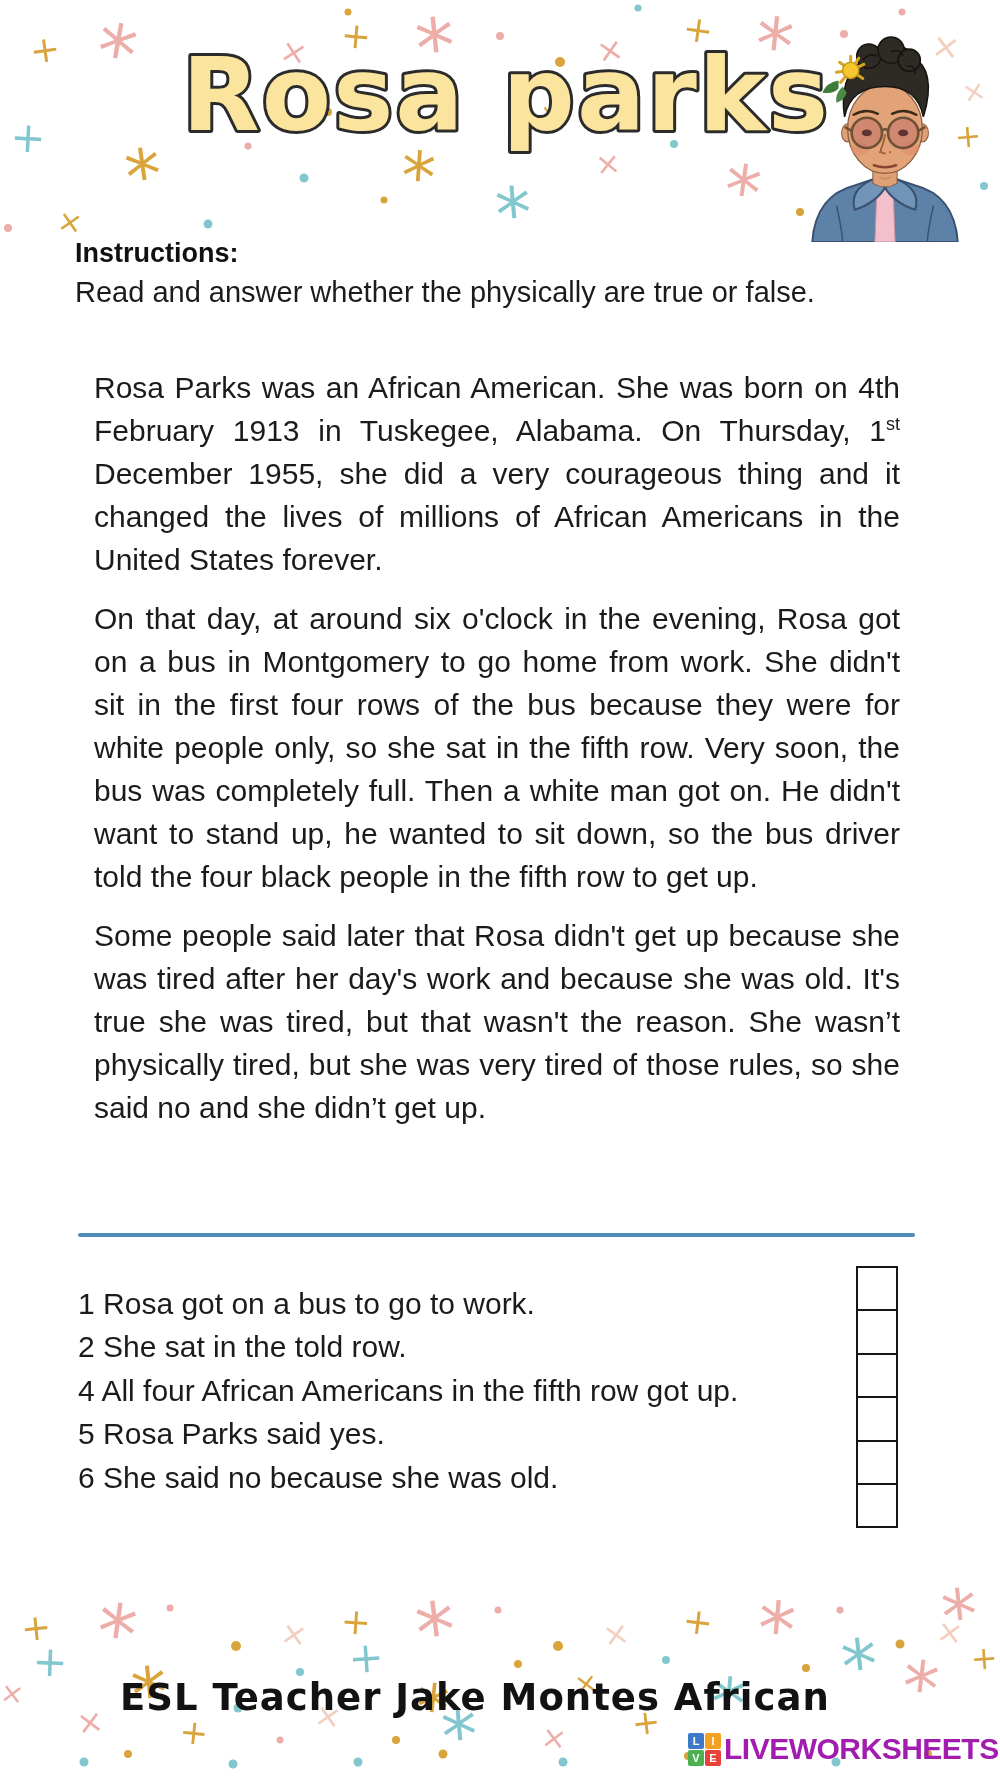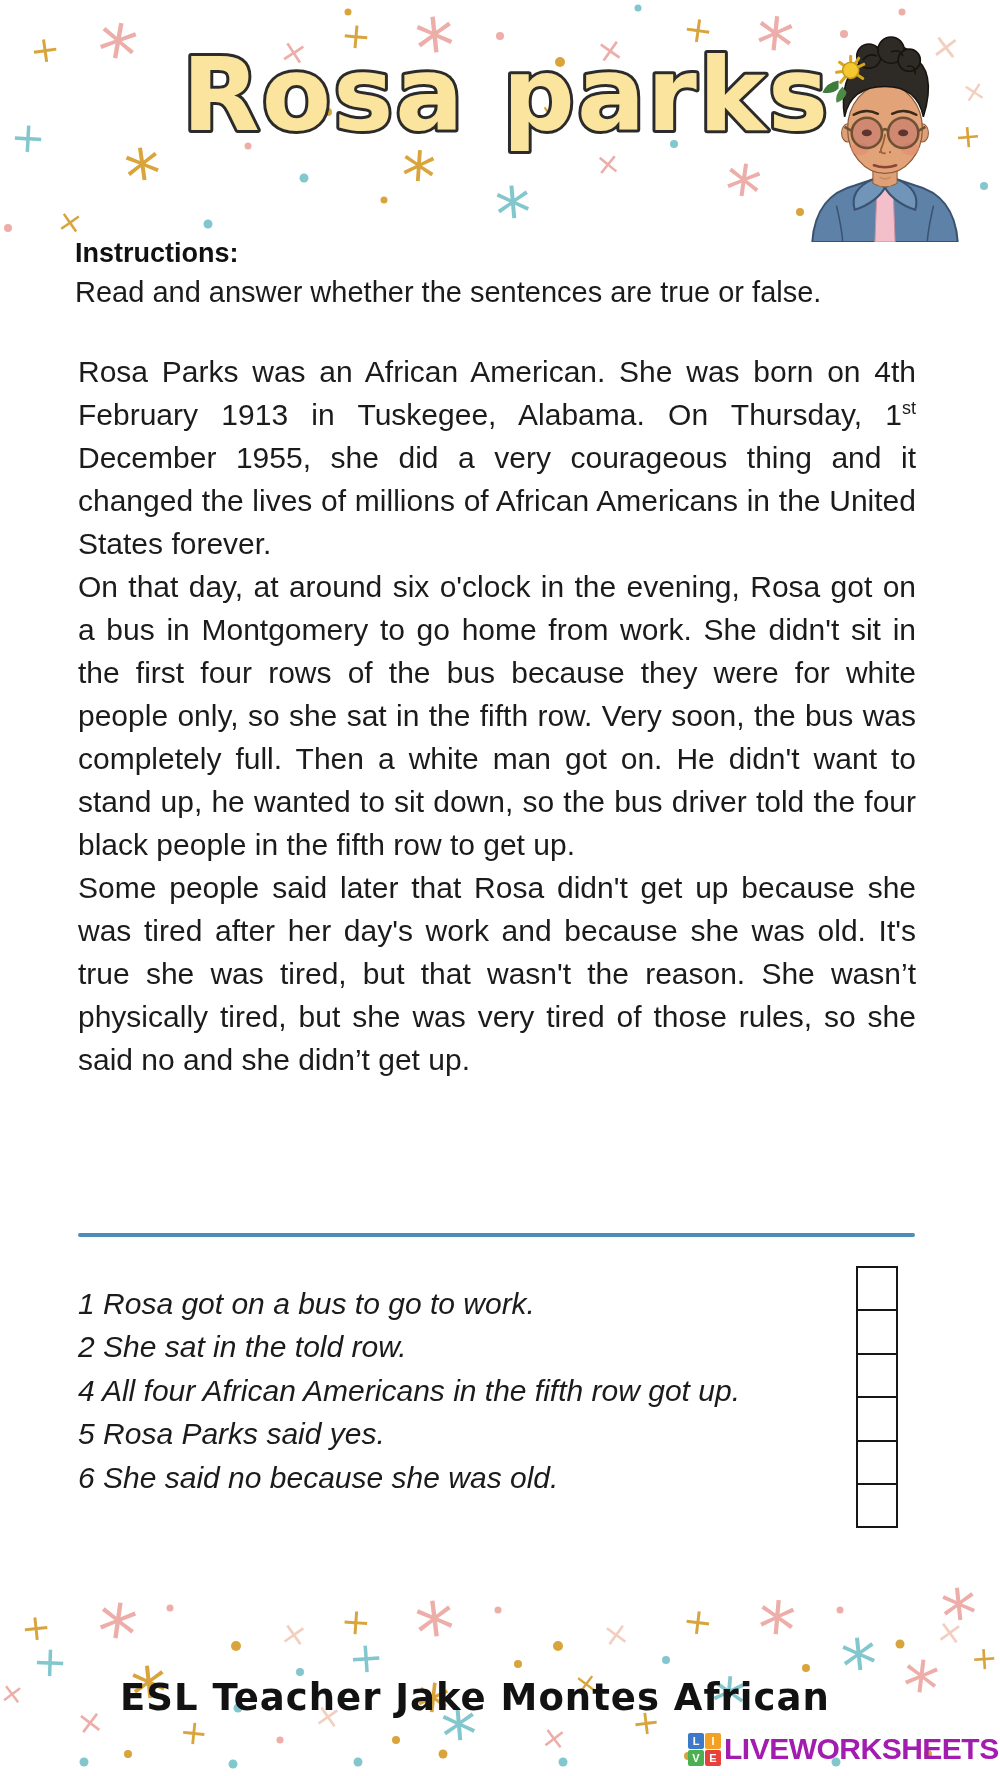--- a/index.html
+++ b/index.html
@@ -16,30 +16,30 @@
   .portrait{position:absolute;left:806px;top:36px;z-index:3;}
 
   
   .instructions{position:absolute;left:75px;top:238px;width:848px;z-index:4;}
   .instructions h2{margin:0 0 7px 0;font-size:27px;font-weight:bold;color:#111;}
   .instructions p{margin:0;font-size:29px;}
 
   
   .passage{position:absolute;left:78px;top:350px;width:838px;z-index:4;
            font-size:30px;line-height:43px;text-align:justify;}
-  .passage p{margin:0;}
+  .passage p{margin:16px;}
   .passage sup{font-size:60%;vertical-align:super;line-height:0;}
 
   
   .divider{position:absolute;left:78px;top:1233px;width:837px;height:4px;border-radius:2px;z-index:4;}
 
   
   .questions{position:absolute;left:78px;top:1282px;width:772px;z-index:4;
              font-size:30px;line-height:43.4px;}
-  .q-row{white-space:nowrap;font-style:italic;}
+  .q-row{white-space:nowrap;}
 
   
   .answer-col{position:absolute;left:856px;top:1266px;z-index:4;}
   .answer-box{box-sizing:border-box;width:42px;height:45.4px;border:2px solid #161616;background:#fff;}
   .answer-box + .answer-box{margin-top:-2px;}
 
   
   .credit{position:absolute;left:120px;top:1676px;z-index:4;font-family:"DejaVu Sans",sans-serif;
           font-size:37px;font-weight:bold;letter-spacing:1px;color:#121212;white-space:nowrap;}
   .lw-logo{position:absolute;left:688px;top:1732px;z-index:5;display:flex;align-items:center;gap:3px;}
@@ -197,21 +197,21 @@
     <g>
       <circle cx="60" cy="96" r="15" fill="#B35F63" fill-opacity="0.4" stroke="#6E5135" stroke-width="2.5"></circle>
       <circle cx="96" cy="96" r="15" fill="#B35F63" fill-opacity="0.4" stroke="#6E5135" stroke-width="2.5"></circle>
       <path d="M75 94 Q78 90 81 94" fill="none" stroke="#6E5135" stroke-width="2.5"></path>
       <path d="M45 94 L38 90 M111 94 L118 90" fill="none" stroke="#6E5135" stroke-width="2.5"></path>
     </g>
   </svg>
 
   <div class="instructions">
     <h2>Instructions:</h2>
-    <p>Read and answer whether the sentences are true or false.</p>
+    <p>Read and answer whether the physically are true or false.</p>
   </div>
 
   <div class="passage">
     <p><span>Rosa Parks was an African American. She was born on 4th February 1913 in Tuskegee, Alabama. On Thursday, 1</span><sup>st</sup><span> December 1955, she did a very courageous thing and it changed the lives of millions of African Americans in the United States forever.</span></p>
     <p>On that day, at around six o'clock in the evening, Rosa got on a bus in Montgomery to go home from work. She didn't sit in the first four rows of the bus because they were for white people only, so she sat in the fifth row. Very soon, the bus was completely full. Then a white man got on. He didn't want to stand up, he wanted to sit down, so the bus driver told the four black people in the fifth row to get up.</p>
     <p>Some people said later that Rosa didn't get up because she was tired after her day's work and because she was old. It's true she was tired, but that wasn't the reason. She wasn’t physically tired, but she was very tired of those rules, so she said no and she didn’t get up.</p>
   </div>
 
   <div class="divider" id="divider" style="background: rgb(78, 140, 186);"></div>
 

